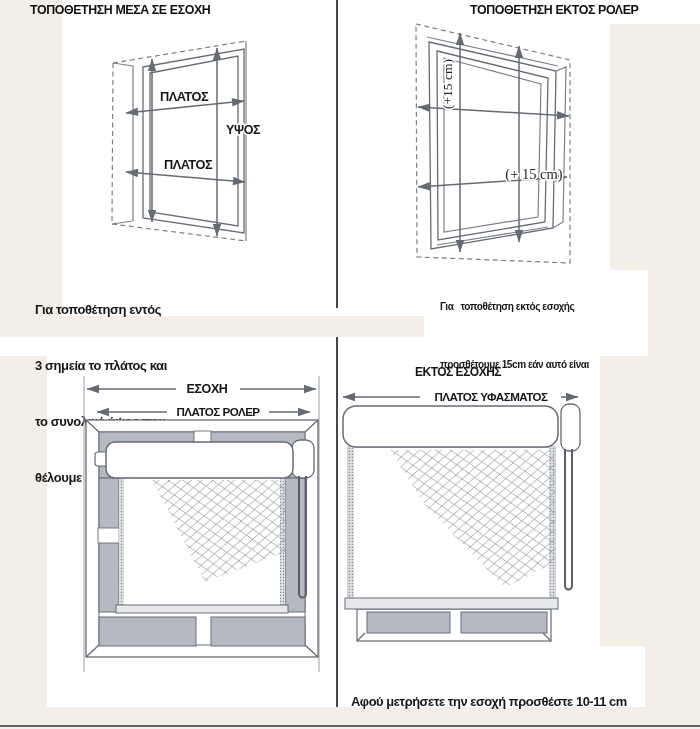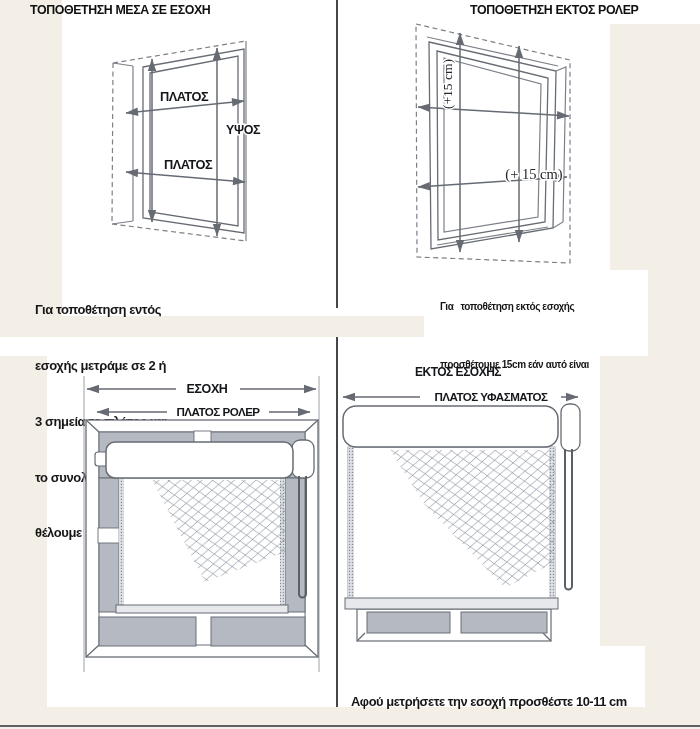--- a/index.html
+++ b/index.html
@@ -77,21 +77,20 @@
       <path class="arrow" marker-start="url(#ah)" marker-end="url(#ah)" d="M126,113 L244,101"></path>
       <path class="arrow" marker-start="url(#ah)" marker-end="url(#ah)" d="M126,172 L245,182"></path>
     </g>
     <text class="lbl halo" x="184" y="101" font-size="12.8" letter-spacing="-0.5" text-anchor="middle">ΠΛΑΤΟΣ</text>
     <text class="lbl halo" x="226" y="134" font-size="12.5" letter-spacing="-0.4">ΥΨΟΣ</text>
     <text class="lbl halo" x="188" y="169" font-size="12.8" letter-spacing="-0.5" text-anchor="middle">ΠΛΑΤΟΣ</text>
   </svg>
 
   <div class="cap cap1">
     <div>Για τοποθέτηση εντός</div>
-    <div>εσοχής μετράμε σε 2 ή</div>
     <div>3 σημεία το πλάτος και</div>
     <div>το συνολικό ύψος που</div>
     <div>θέλουμε .</div>
   </div>
 
   <div class="title" style="left:470px;top:3px">ΤΟΠΟΘΕΤΗΣΗ ΕΚΤΟΣ ΡΟΛΕΡ</div>
 
   <svg class="panel" style="left:337px;top:0" width="363" height="316" viewBox="337 0 363 316">
     <g>
       <path class="stroke" stroke-dasharray="5 3.5" d="M416,24 L570,60 L570,263 L417,257 Z"></path>

